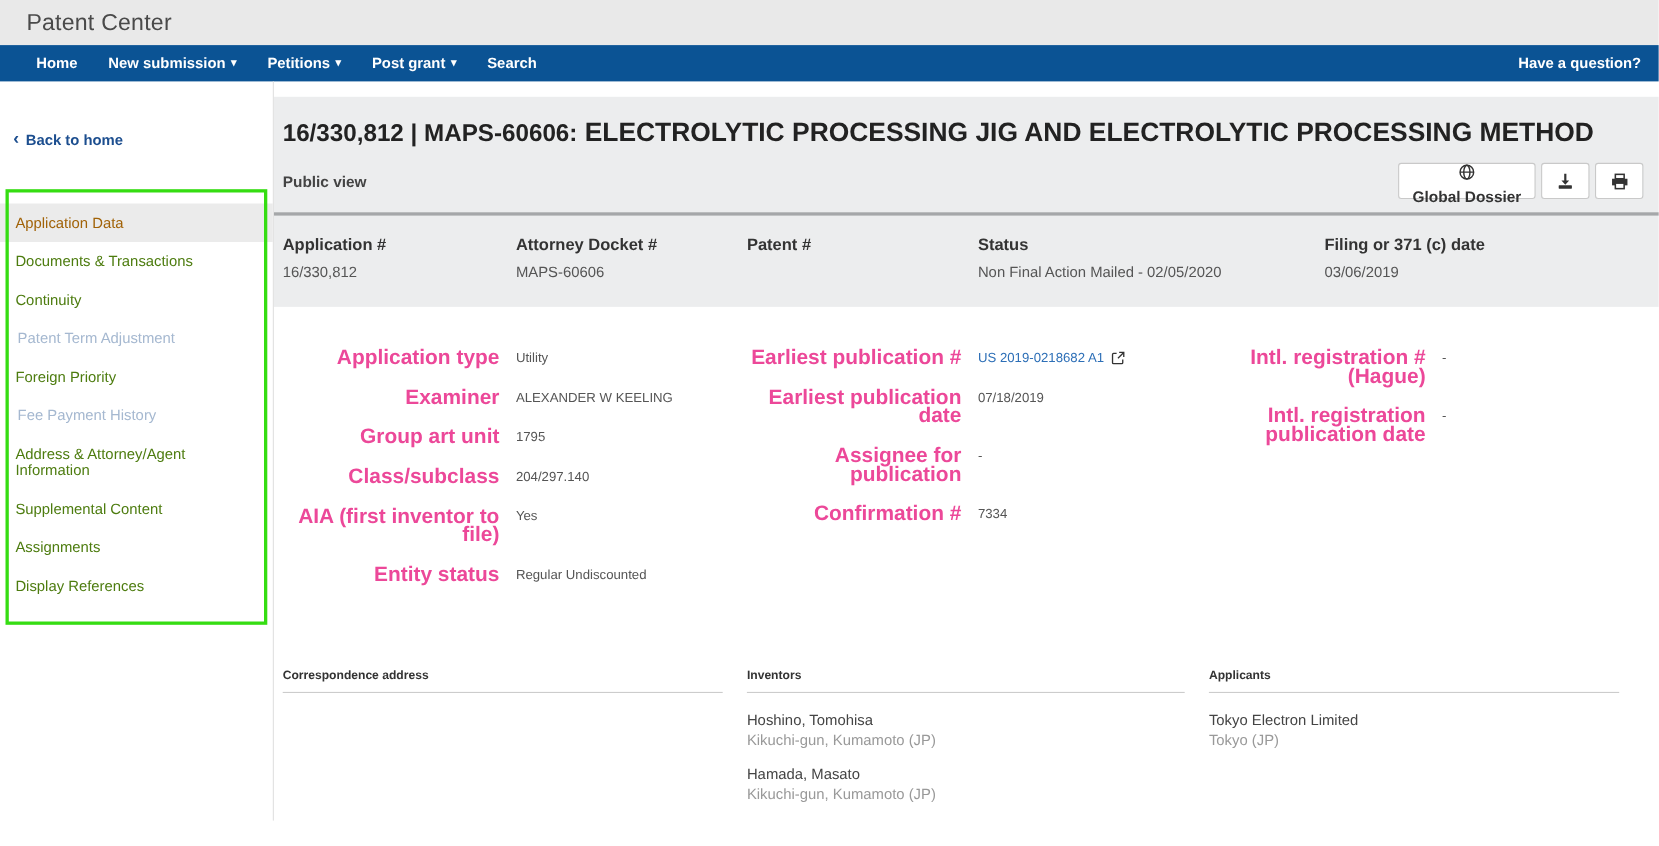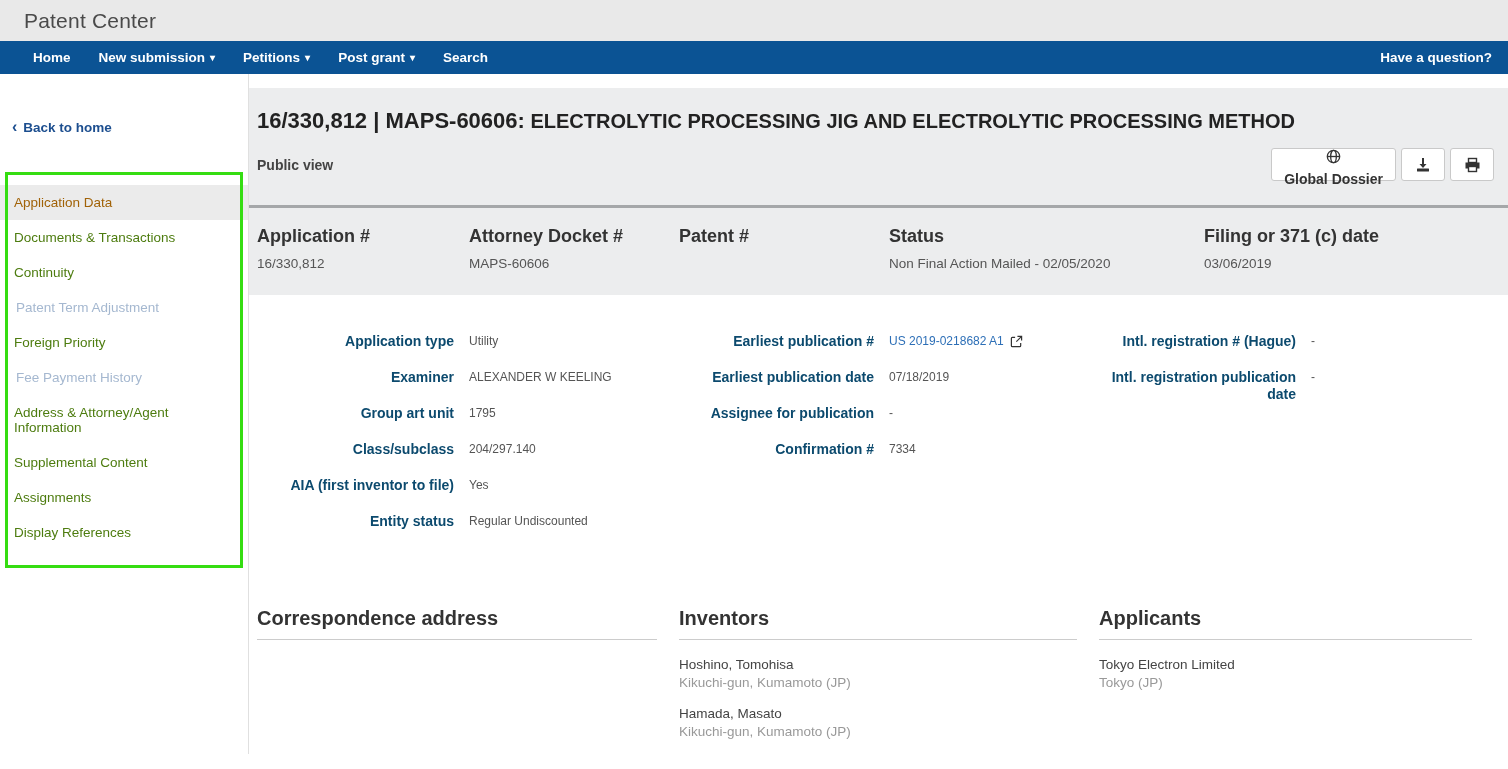--- a/index.html
+++ b/index.html
@@ -27,55 +27,55 @@
   .side-item.link { color:#4d7c0f; }
   .side-item.disabled { color:#a5b8d0; padding-left:16px; cursor:default; }
   .green-box { position:absolute; left:5px; top:98px; width:238px; height:396px;
     border:3px solid #35dd12; pointer-events:none; }
 
   
   .main { flex:1; padding-top:14px; }
   .panel-top { background:#ecedee; }
   .title-row { padding:20px 24px 0 8px; }
   .page-title { color:#222; font-weight:bold; font-size:22px; line-height:26px; white-space:nowrap; }
-  .page-title .title-name { font-size:20px; }
-  .public-row { display:flex; align-items:center; padding:14px 14px 24px 8px; }
+  .page-title .title-name { font-size:24px; }
+  .public-row { display:flex; align-items:center; padding:14px 14px 12px 8px; }
   .public-label { font-weight:bold; font-size:14px; color:#444; }
   .btn-group { margin-left:auto; display:flex; gap:5px; }
   .btn { background:#fff; border:1px solid #c9c9c9; border-radius:3px; height:33px; padding:0 12px;
     font-weight:bold; color:#333; font-size:14px; display:inline-flex; align-items:center; gap:7px;
     cursor:pointer; font-family:"Liberation Sans", sans-serif;flex-direction:column; }
   .btn.icon-only { width:44px; justify-content:center; padding:0; }
   .btn svg { display:block; }
   .divider { height:3px; background:#a5a7a9; }
 
   
   .summary { display:flex; padding:18px 0 24px 8px; }
-  .sum-col .sum-label { font-weight:bold; font-size:18px; color:#333; margin-bottom:9px; }
+  .sum-col .sum-label { font-weight:bold; font-size:15px; color:#333; margin-bottom:9px; }
   .sum-col .sum-value { font-size:13.5px; color:#555; }
   .sum-col:nth-child(1){ width:212px; } .sum-col:nth-child(2){ width:210px; }
   .sum-col:nth-child(3){ width:210px; } .sum-col:nth-child(4){ width:315px; }
   .sum-col:nth-child(5){ flex:1; }
 
   
   .details { display:flex; padding:38px 0 0 8px; background:#fff; }
   .dgroup { display:flex; flex-direction:column; }
   .dgroup1 { width:422px; } .dgroup2 { width:420px; } .dgroup3 { flex:1; }
   .drow { display:flex; margin-bottom:19px; align-items:flex-start; }
-  .dlabel { font-weight:bold; font-size:14px; color:#0c4a6e; text-align:right; line-height:17px; }
+  .dlabel { font-weight:bold; font-size:19px; color:#ec4899; text-align:right; line-height:17px; }
   .dgroup1 .dlabel { width:197px; } .dgroup2 .dlabel { width:195px; } .dgroup3 .dlabel { width:197px; }
   .dvalue { font-size:12px; color:#555; margin-left:15px; line-height:17px; }
   .dvalue a { color:#2d6fb7; text-decoration:none; display:inline-flex; align-items:center; gap:6px; cursor:pointer; }
   .ext-icon svg { display:block; }
 
   
   .sections { display:flex; padding:58px 0 0 8px; background:#fff; }
   .section { display:flex; flex-direction:column; }
   .section1 { width:422px; } .section2 { width:420px; } .section3 { flex:1; padding-right:14px; }
-  .section h2 { font-size:20px; font-weight:bold; color:#333; padding-bottom:9px;
+  .section h2 { font-size:11px; font-weight:bold; color:#333; padding-bottom:9px;
     border-bottom:1px solid #ccc; margin-right:22px; }
   .section .sec-body { margin-top:16px; font-size:13.5px; line-height:18px; color:#444; }
   .entry { margin-bottom:13px; }
   .entry .loc { color:#999; }
 </style>
 </head>
 <body>
 
 <div class="app-header">
   <div class="app-title">Patent Center</div>

